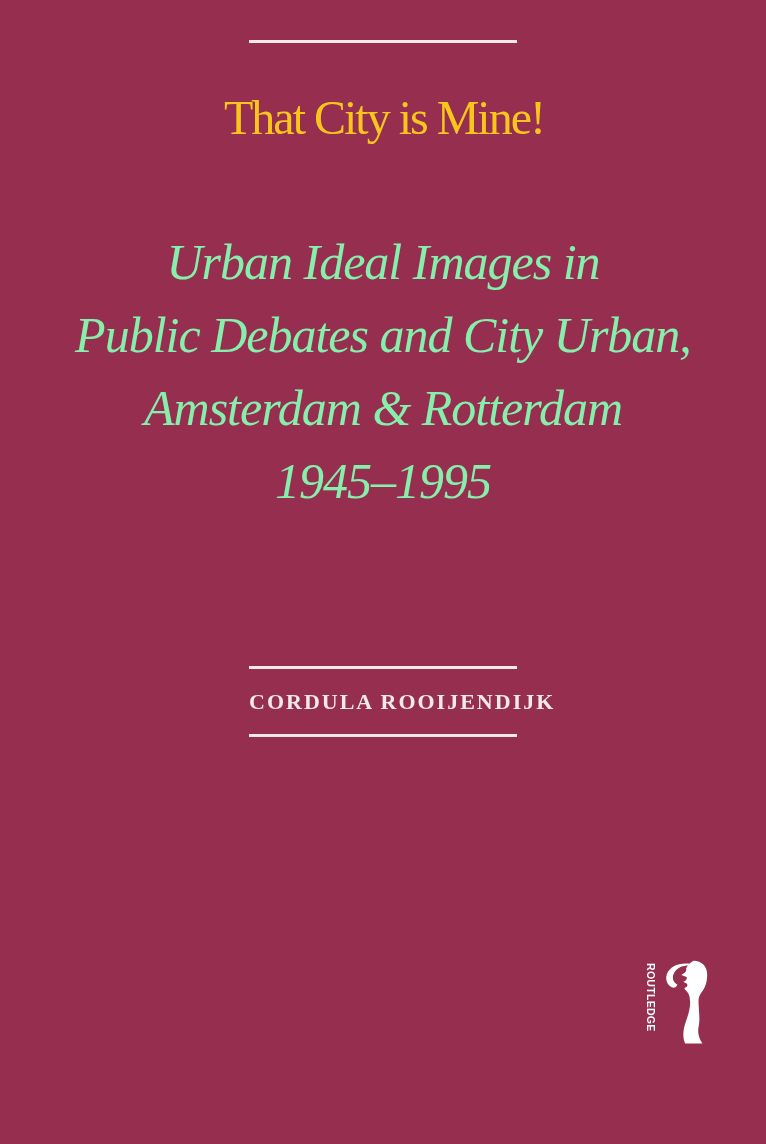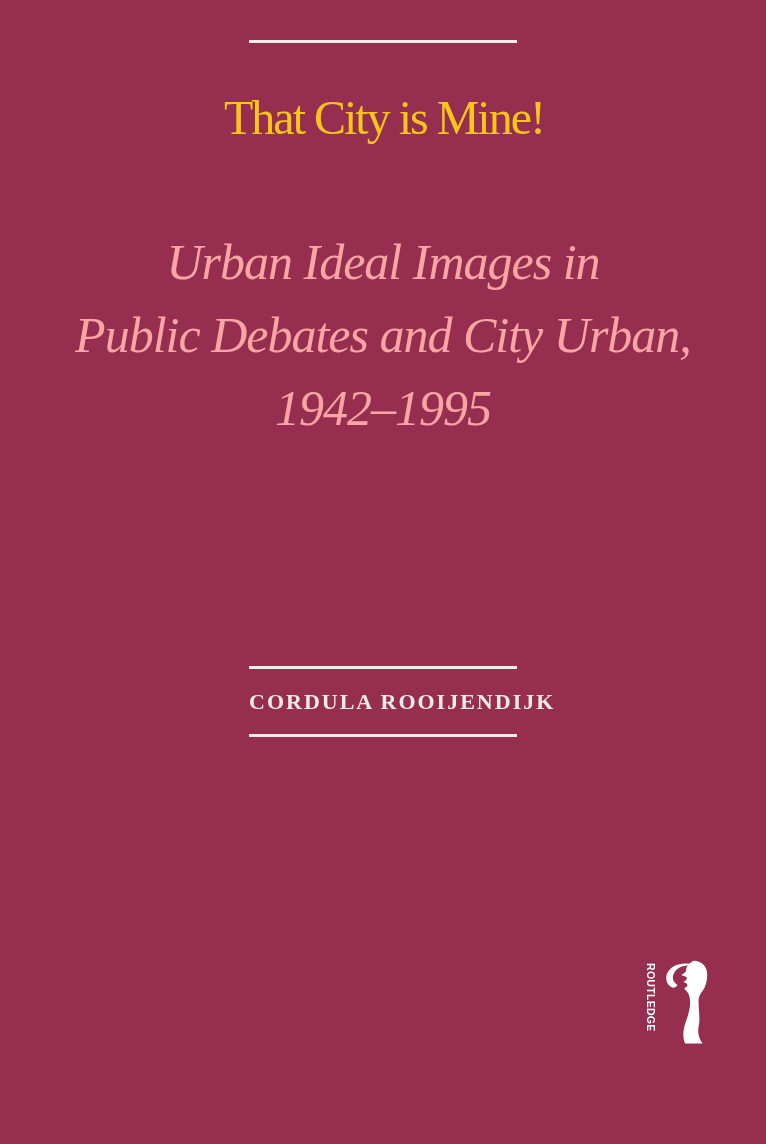--- a/index.html
+++ b/index.html
@@ -37,21 +37,21 @@
   .subtitle {
     position: absolute;
     top: 226px;
     left: 0;
     width: 100%;
     text-align: center;
     font-style: italic;
     font-size: 50px;
     line-height: 73px;
     letter-spacing: -1px;
-    color: #fca5a5;
+    color: #86efac;
   }
   .author-block {
     position: absolute;
     top: 666px;
     left: 50%;
     transform: translateX(-50%);
     width: 268px;
     text-align: center;
   }
   .author-block .inner-rule {
@@ -109,21 +109,22 @@
 
 <div class="cover">
 
   <div class="rule top-rule"></div>
 
   <h1 class="title">That City is Mine!</h1>
 
   <div class="subtitle">
     <div>Urban Ideal Images in</div>
     <div>Public Debates and City Urban,</div>
-    <div>1942–1995</div>
+    <div>Amsterdam &amp; Rotterdam</div>
+    <div>1945–1995</div>
   </div>
 
   <div class="author-block">
     <div class="inner-rule"></div>
     <div class="author-name">CORDULA ROOIJENDIJK</div>
     <div class="inner-rule"></div>
   </div>
 
   <div class="routledge">
     <div class="routledge-wordmark">

